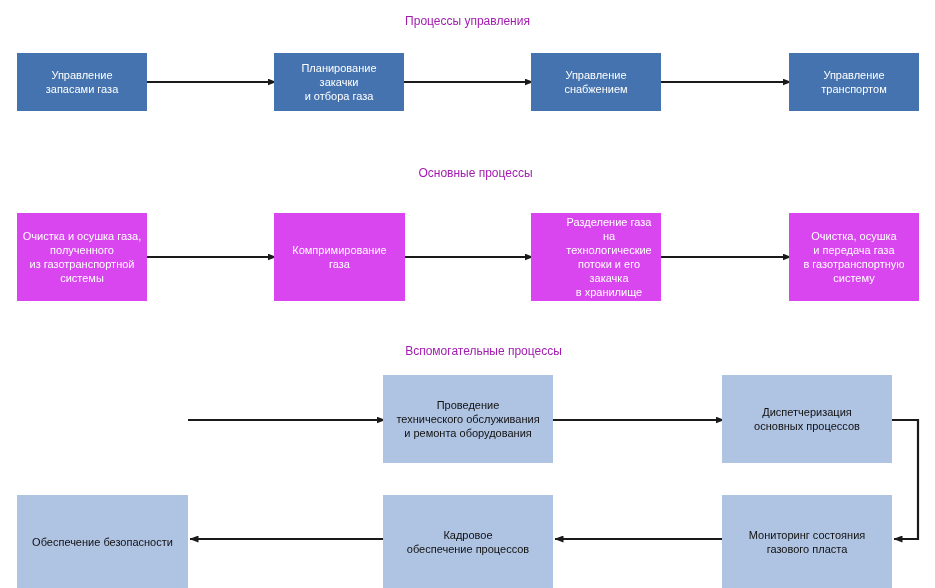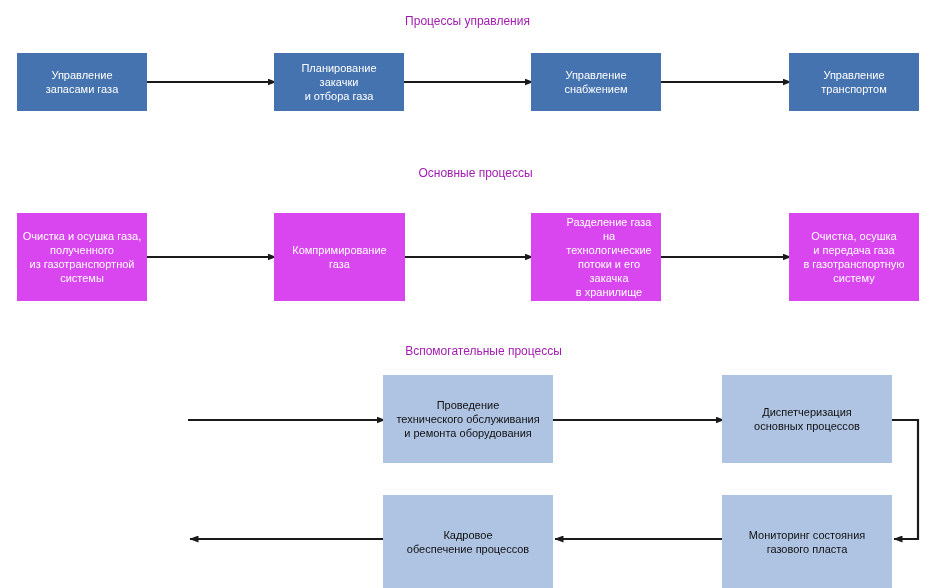--- a/index.html
+++ b/index.html
@@ -166,14 +166,17 @@
   <div class="node row-support" style="left:722px; top:495px; width:170px; height:93px;">
     <span style="white-space:pre-line;">Мониторинг состояния
 газового пласта</span>
   </div>
 
   <div class="node row-support" style="left:383px; top:495px; width:170px; height:93px;">
     <span style="white-space:pre-line;">Кадровое
 обеспечение процессов</span>
   </div>
 
+  <div class="node row-support" style="left:17px; top:495px; width:171px; height:93px;">
+    <span style="white-space:pre-line;">Обеспечение безопасности</span>
+  </div>
 
 </div>
 
 </body></html>

